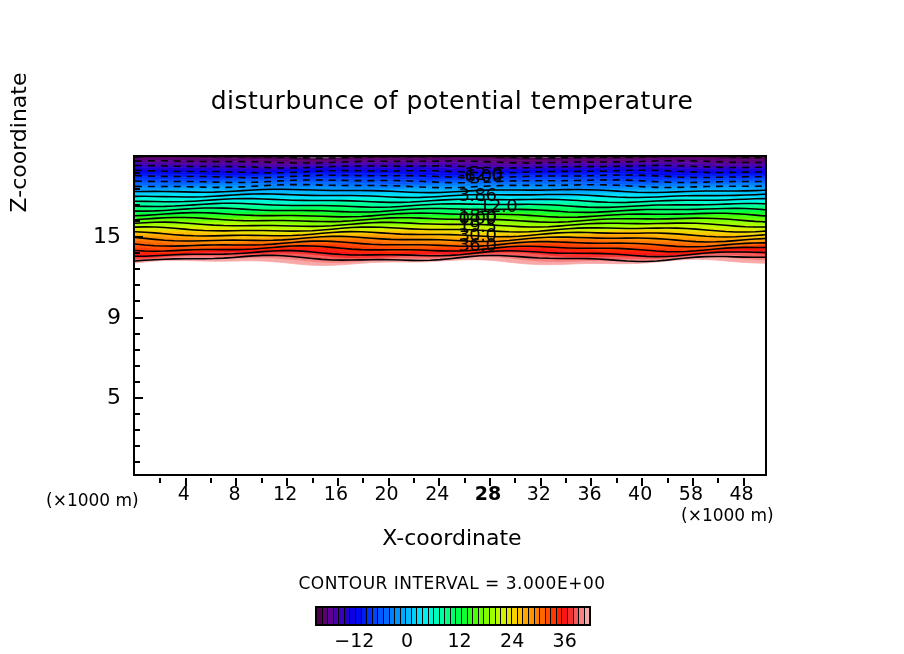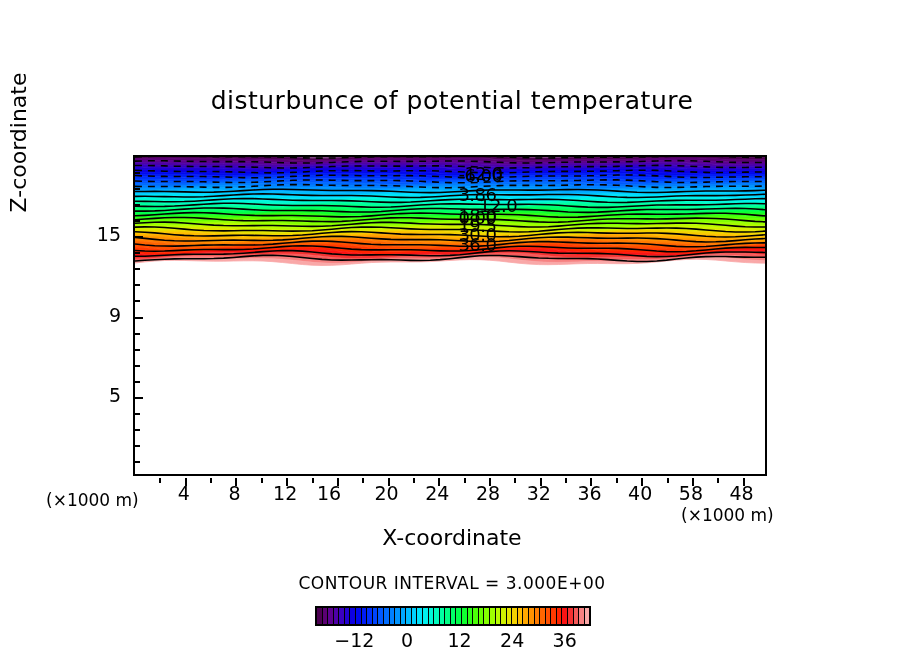--- a/index.html
+++ b/index.html
@@ -25,21 +25,21 @@
   
   .tick{position:absolute;background:#000;}
   .xtick{width:2px;height:8px;top:-8px;}
   .ytick{height:2px;width:8px;left:-8px;}
 
   .xticklabel{
     position:absolute;top:482px;font-size:19px;text-align:center;
     width:60px;margin-left:-30px;color:#000;
   }
   .yticklabel{
-    position:absolute;font-size:19px;text-align:right;
+    position:absolute;font-size:22px;text-align:right;
     width:60px;color:#000;
   }
 
   #y-axis-title{
     position:absolute;left:-102px;top:130px;width:240px;
     text-align:center;font-size:22px;
     transform:rotate(-90deg);transform-origin:center center;
     color:#000;white-space:nowrap;
   }
   #x-axis-title{
@@ -262,24 +262,24 @@
       <div class="band" style="background: rgb(245, 50, 50); border-right: 1px solid rgb(0, 0, 0);"></div>
       <div class="band" style="background: rgb(245, 90, 90); border-right: 1px solid rgb(0, 0, 0);"></div>
       <div class="band" style="background: rgb(247, 130, 130); border-right: 1px solid rgb(0, 0, 0);"></div>
       <div class="band" style="background: rgb(249, 168, 168); border-right: none;"></div>
     </div>
 </div>
 
 <div class="xticklabel" style="left: 183.72px;">4</div>
 <div class="xticklabel" style="left: 234.44px;">8</div>
 <div class="xticklabel" style="left: 285.16px;">12</div>
-<div class="xticklabel" style="left: 329px;">16</div>
+<div class="xticklabel" style="left: 318px; text-align: right;">16</div>
 <div class="xticklabel" style="left: 386.6px;">20</div>
 <div class="xticklabel" style="left: 437.32px;">24</div>
-<div class="xticklabel" style="left: 488.04px;">28</div>
+<div class="xticklabel" style="left: 488.04px; font-weight: bold;">28</div>
 <div class="xticklabel" style="left: 538.76px;">32</div>
 <div class="xticklabel" style="left: 589.48px;">36</div>
 <div class="xticklabel" style="left: 640.2px;">40</div>
 <div class="xticklabel" style="left: 690.92px;">58</div>
 <div class="xticklabel" style="left: 741.64px;">48</div>
 <div class="yticklabel" style="left: 61px; top: 383.75px;">5</div>
 <div class="yticklabel" style="left: 61px; top: 303.5px;">9</div>
 <div class="yticklabel" style="left: 61px; top: 223.25px;">15</div>
 <div class="clabel" style="left: 458.432px; top: 155.235px; margin-top: 8px;">-12.0</div>
 <div class="clabel" style="left: 458.432px; top: 164.865px;">-6.00</div>

